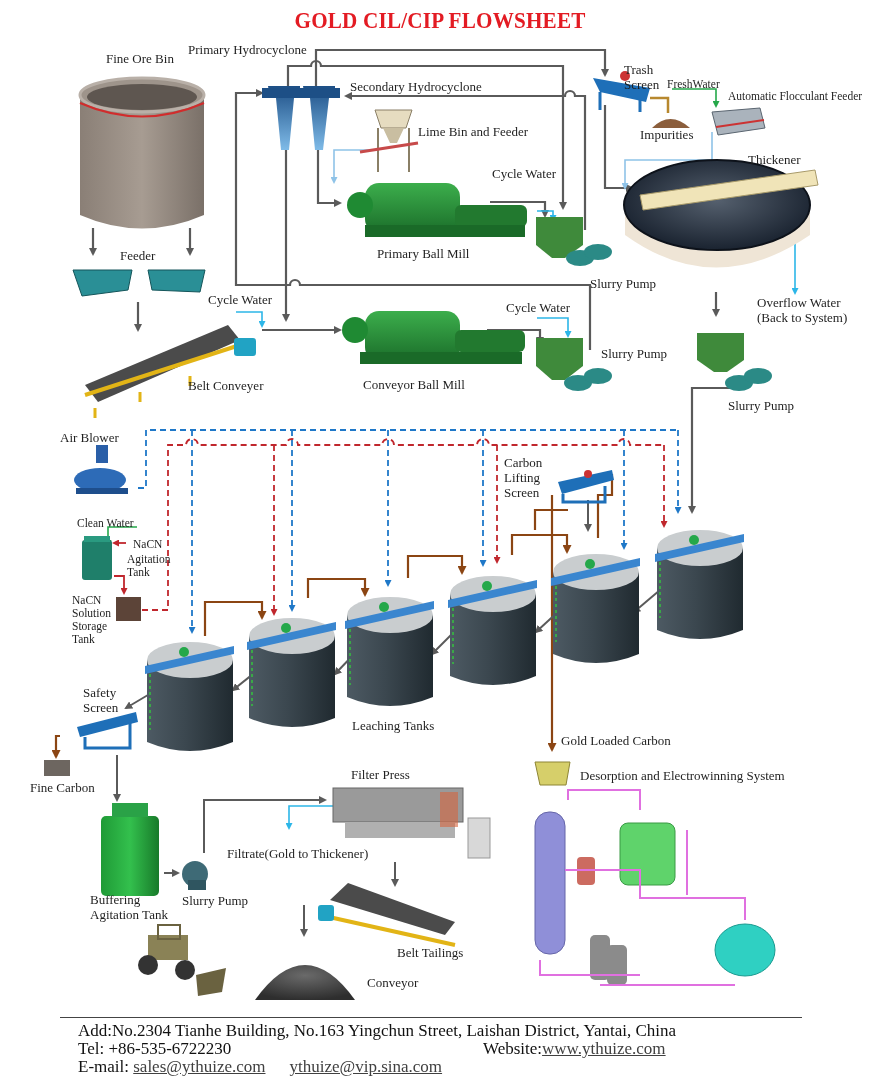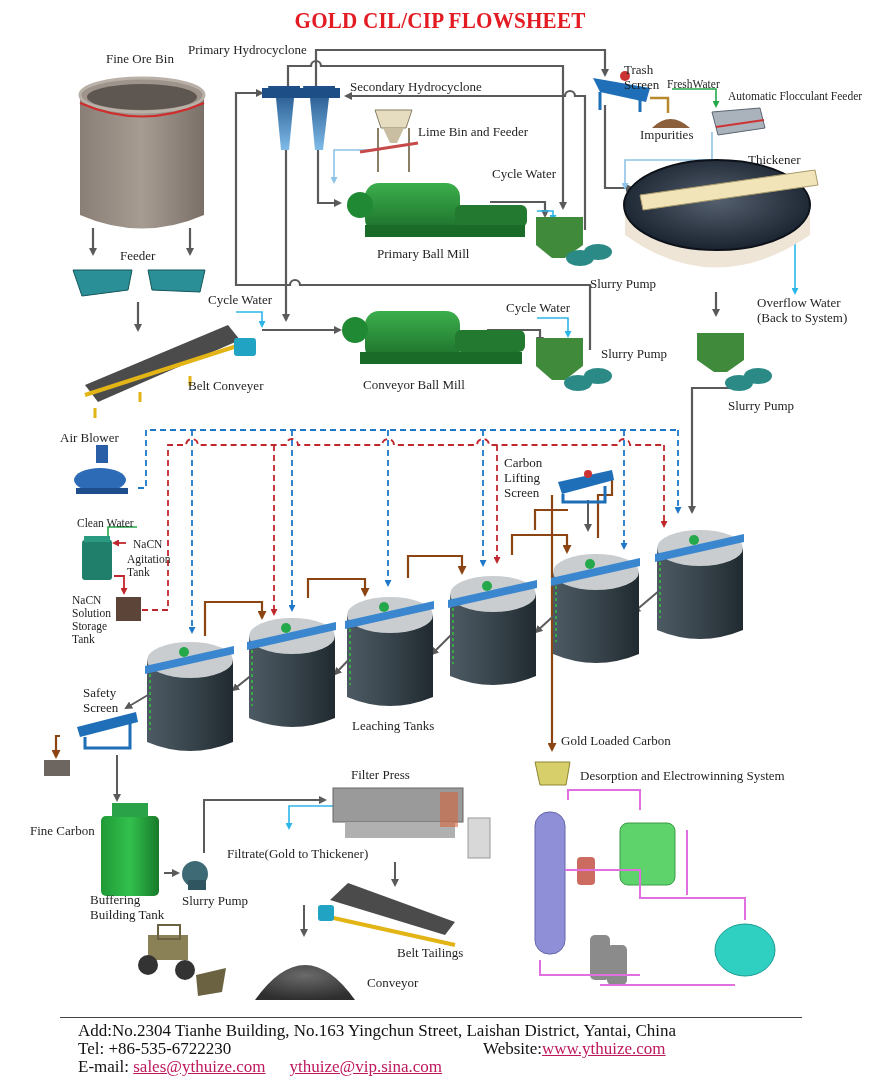--- a/index.html
+++ b/index.html
@@ -3,21 +3,21 @@
 <meta charset="utf-8">
 <style>
   html,body{margin:0;padding:0;background:#fff;}
   body{width:880px;height:1089px;position:relative;overflow:hidden;font-family:"Liberation Serif","DejaVu Serif",serif;color:#1a1a1a;}
   #canvas{position:absolute;left:0;top:0;width:880px;height:1089px;}
   .lbl{position:absolute;font-size:13px;line-height:15px;white-space:nowrap;color:#1f1f1f;}
   .lbl.sm{font-size:11.5px;line-height:13px;}
   .lbl.ml{white-space:pre;}
   #title{position:absolute;left:0;width:880px;top:8px;text-align:center;font-size:23px;font-weight:bold;color:#e31b23;letter-spacing:0.2px;transform:scaleX(0.92);}
   .footer{position:absolute;left:78px;font-size:17px;line-height:17px;color:#111;white-space:nowrap;}
-  .footer a{color:#be185d;text-decoration:underline;}
+  .footer a{color:#404040;text-decoration:underline;}
   #footer-rule{position:absolute;left:60px;width:742px;top:1017px;height:0;border-top:1.3px solid #444;}
 </style>
 </head>
 <body>
 
 <div id="title">GOLD CIL/CIP FLOWSHEET</div>
 
 <svg id="canvas" viewBox="0 0 880 1089" xmlns="http://www.w3.org/2000/svg">
   <defs>
     <marker id="ag" markerWidth="8" markerHeight="8" refX="6" refY="4" orient="auto" markerUnits="userSpaceOnUse">
@@ -406,25 +406,25 @@
 Tank</div>
 <div class="lbl sm ml" style="left:72px;top:594px">NaCN
 Solution
 Storage
 Tank</div>
 <div class="lbl ml" style="left:83px;top:685px">Safety
 Screen</div>
 <div class="lbl" style="left:352px;top:718px">Leaching Tanks</div>
 <div class="lbl" style="left:561px;top:733px">Gold Loaded Carbon</div>
 <div class="lbl" style="left:580px;top:768px">Desorption and Electrowinning System</div>
-<div class="lbl" style="left:30px;top:823px">Fine Carbon</div>
+<div class="lbl" style="left:30px;top:780px">Fine Carbon</div>
 <div class="lbl" style="left:351px;top:767px">Filter Press</div>
 <div class="lbl" style="left:227px;top:846px">Filtrate(Gold to Thickener)</div>
 <div class="lbl ml" style="left:90px;top:892px">Buffering
-Building Tank</div>
+Agitation Tank</div>
 <div class="lbl" style="left:182px;top:893px">Slurry Pump</div>
 <div class="lbl" style="left:397px;top:945px">Belt Tailings</div>
 <div class="lbl" style="left:367px;top:975px">Conveyor</div>
 
 <div id="footer-rule"></div>
 <div class="footer" style="top:1022px">Add:No.2304 Tianhe Building, No.163 Yingchun Street, Laishan District, Yantai, China</div>
 <div class="footer" style="top:1040px">Tel: +86-535-6722230</div>
 <div class="footer" style="top:1040px;left:483px">
   <span>Website:</span><a>www.ythuize.com</a>
 </div>

